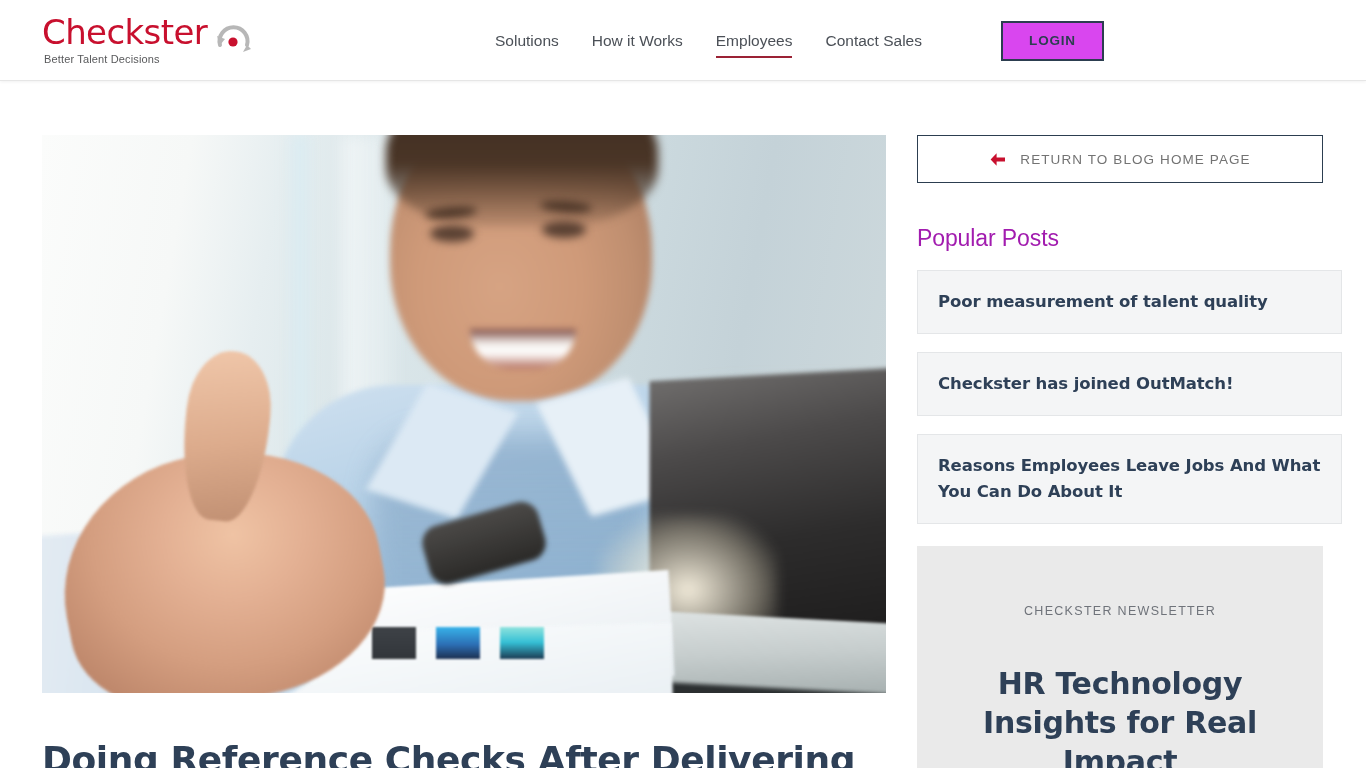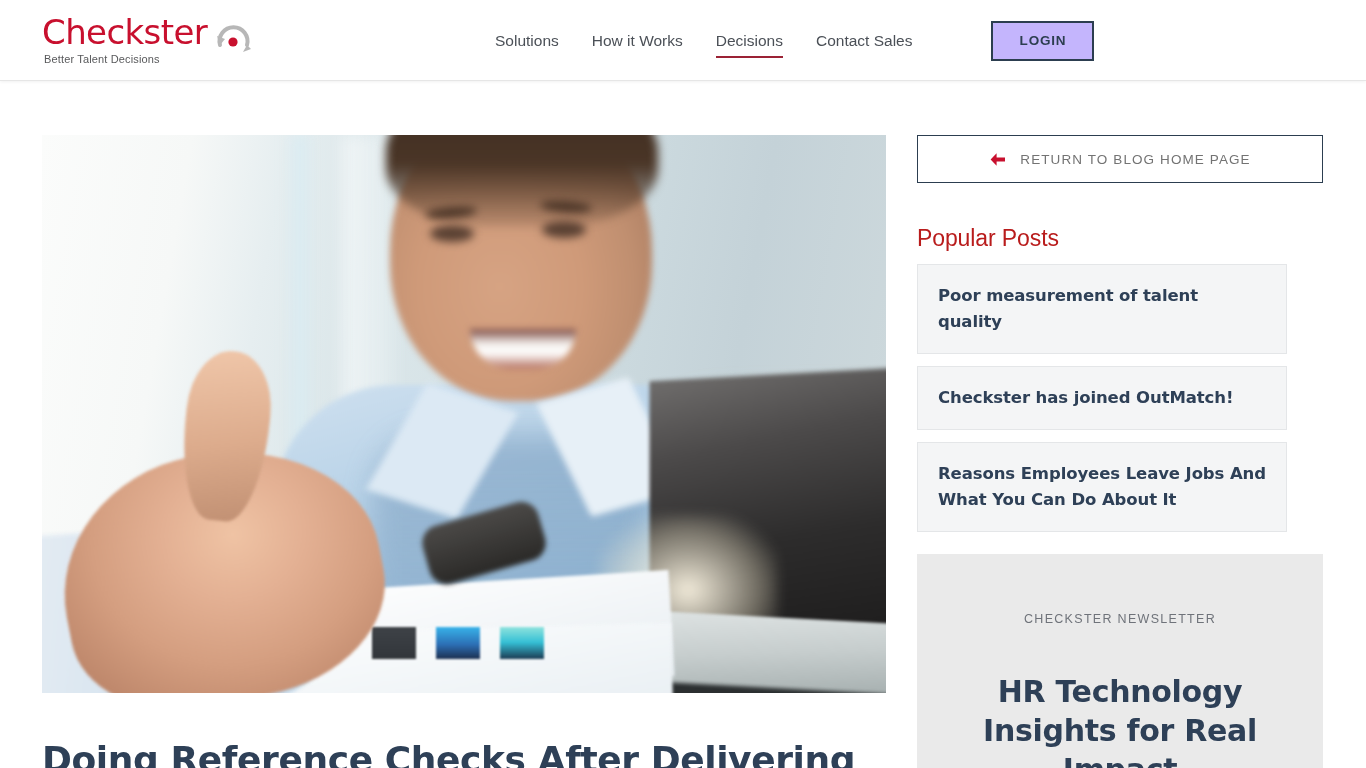--- a/index.html
+++ b/index.html
@@ -86,21 +86,21 @@
     background: #9b2235;
   }
   .login-button {
     display: inline-flex;
     align-items: center;
     justify-content: center;
     width: 103px;
     height: 40px;
     margin-left: 46px;
     border: 2px solid #2c3e50;
-    background: #c4b5fd;
+    background: #d946ef;
     color: #2c3e50;
     font-size: 13.5px;
     font-weight: bold;
     letter-spacing: 0.8px;
     cursor: pointer;
     font-family: "Liberation Sans", sans-serif;
   }
 
   
   .page-wrap {
@@ -358,27 +358,27 @@
     letter-spacing: 1.1px;
     color: #737373;
     white-space: nowrap;
   }
   .arrow-left-icon { display: block; }
 
   .popular-heading {
     margin-top: 42px;
     font-size: 23px;
     font-weight: 400;
-    color: #b91c1c;
+    color: #a21caf;
     letter-spacing: -0.1px;
   }
 
   .post-card {
-    width: 370px;
-    margin-top: 12px;
+    width: 425px;
+    margin-top: 18px;
     padding: 18px 20px;
     background: #f4f5f6;
     border: 1px solid #e4e6e8;
     cursor: pointer;
   }
   .post-card-title {
     font-family: "DejaVu Sans", sans-serif;
     font-size: 16.5px;
     font-weight: bold;
     line-height: 26px;
@@ -421,21 +421,21 @@
       <path d="M8 26 L5 17 L13 20 Z" fill="#b7b7b7"></path>
       <path d="M35 26 L31 33 L39 30 Z" fill="#b7b7b7"></path>
       <circle cx="21" cy="23" r="4.6" fill="#c8102e"></circle>
     </svg>
     <div class="logo-tagline">Better Talent Decisions</div>
   </div>
 
   <nav class="main-nav">
     <a class="nav-link">Solutions</a>
     <a class="nav-link">How it Works</a>
-    <a class="nav-link active">Decisions</a>
+    <a class="nav-link active">Employees</a>
     <a class="nav-link">Contact Sales</a>
     <button class="login-button">LOGIN</button>
   </nav>
 
 </header>
 
 <div class="page-wrap">
 
   <main class="article-col">
 

